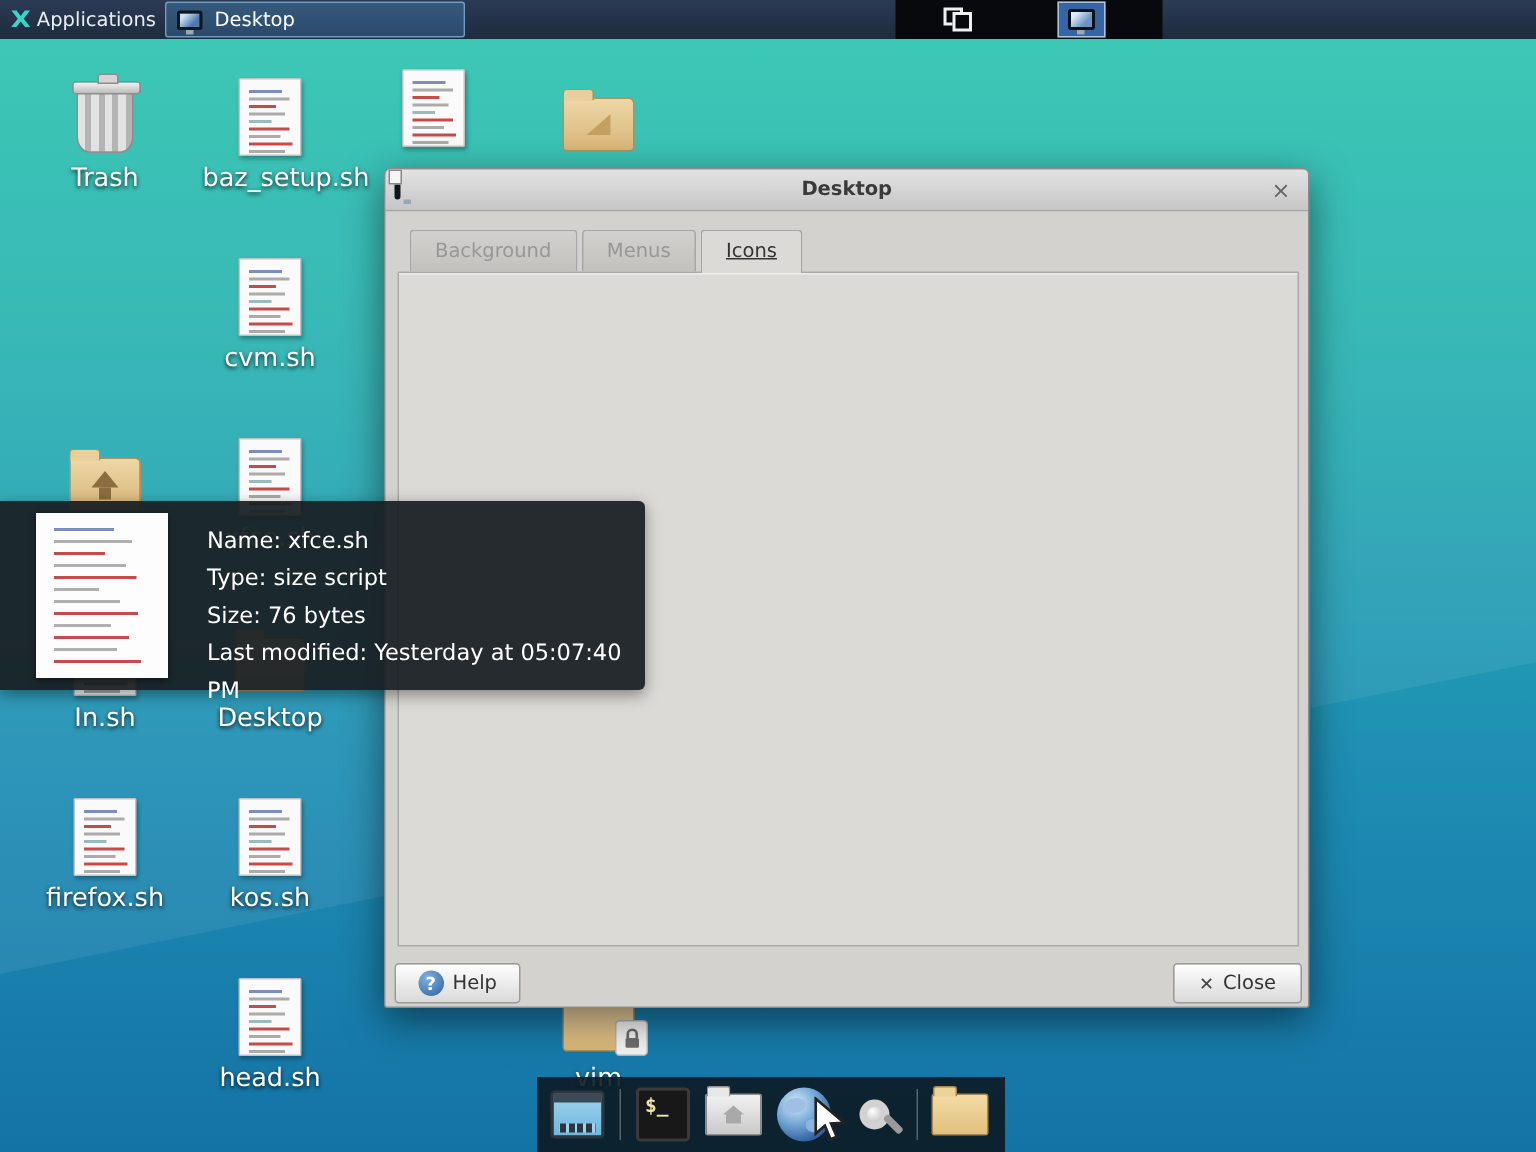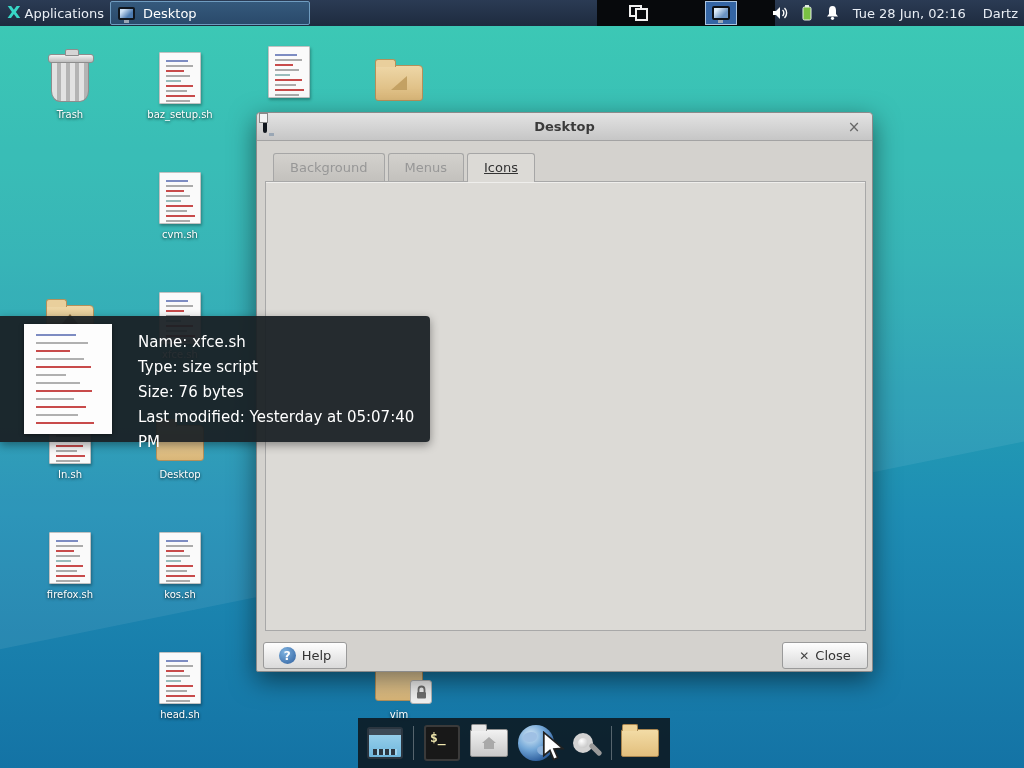--- a/index.html
+++ b/index.html
@@ -39,21 +39,21 @@
     border:1px solid #aac4e0; display:flex; align-items:center; justify-content:center; }
   .tray-monbtn .mini-monitor { border-color:#0d1014; background:linear-gradient(135deg,#dcebf8 20%,#6b93c2 70%); }
   .sysright { position:absolute; right:0; top:0; height:26px; display:flex; align-items:center; gap:13px; padding-right:6px; }
   .sysicon { display:flex; align-items:center; }
   .clock { font-size:13px; }
   .username { font-size:13px; margin-left:4px; }
 
   
   .ditem { position:absolute; width:90px; text-align:center; z-index:1; }
   .dicon { height:56px; display:flex; align-items:center; justify-content:center; }
-  .dlabel { margin-top:3px; color:#fff; font-size:10px; text-shadow:0 1px 3px rgba(0,0,0,.85); }
+  .dlabel { margin-top:3px; color:#fff; font-size:17px; text-shadow:0 1px 3px rgba(0,0,0,.85); }
   .p0{left:25px;top:50px}.p1{left:135px;top:50px}.p2{left:244px;top:44px}.p3{left:354px;top:50px}
   .p4{left:25px;top:170px}.p5{left:135px;top:170px}
   .p6{left:25px;top:290px}.p7{left:135px;top:290px}
   .p8{left:25px;top:410px}.p9{left:135px;top:410px}
   .p10{left:25px;top:530px}.p11{left:135px;top:530px}
   .p12{left:25px;top:650px}.p13{left:135px;top:650px}.p14{left:244px;top:650px}.p15{left:354px;top:650px}
 
   .pg { width:42px; height:52px; background:#fafafa; border:1px solid #c2c2c2; border-radius:1px;
     box-shadow:1px 2px 3px rgba(0,0,0,.3); position:relative;
     background-image:
@@ -87,21 +87,21 @@
   .folder::before { content:""; position:absolute; top:-7px; left:-1px; width:19px; height:7px;
     background:#e9cf9c; border:1px solid #b3905a; border-bottom:none; border-radius:3px 3px 0 0; }
   .emb-arrow { width:0; height:0; border-left:9px solid transparent; border-right:9px solid transparent;
     border-bottom:11px solid #8b6d3f; position:relative; top:-4px; }
   .emb-arrow::after { content:""; position:absolute; left:-4px; top:11px; width:8px; height:8px; background:#8b6d3f; }
   .emb-tri { width:0; height:0; border-left:16px solid transparent; border-bottom:14px solid #c3a163; position:relative; }
   .badge-lock { position:absolute; right:-10px; bottom:-4px; width:22px; height:24px; background:#f2f2f2;
     border:1px solid #b5b5b5; border-radius:3px; display:flex; align-items:center; justify-content:center; }
 
   
-  .tooltip { position:absolute; left:0; top:316px; width:430px; height:126px; z-index:20;
+  .tooltip { position:absolute; left:0; top:334px; width:430px; height:126px; z-index:20;
     background:rgba(26,32,36,.94); border-radius:0 4px 4px 0; box-shadow:0 3px 10px rgba(0,0,0,.4);
     display:flex; align-items:center; }
   .tt-thumb { position:absolute; left:24px; top:8px; width:88px; height:110px; background:#fdfdfd;
     box-shadow:0 1px 4px rgba(0,0,0,.5);
     background-image:
       linear-gradient(#7d8cc2,#7d8cc2),linear-gradient(#b0b0b0,#b0b0b0),linear-gradient(#c84b4b,#c84b4b),
       linear-gradient(#b0b0b0,#b0b0b0),linear-gradient(#c84b4b,#c84b4b),linear-gradient(#b0b0b0,#b0b0b0),
       linear-gradient(#b0b0b0,#b0b0b0),linear-gradient(#c84b4b,#c84b4b),linear-gradient(#b0b0b0,#b0b0b0),
       linear-gradient(#c84b4b,#c84b4b),linear-gradient(#b0b0b0,#b0b0b0),linear-gradient(#c84b4b,#c84b4b);
     background-repeat:no-repeat;
@@ -455,37 +455,15 @@
     </div>
     <div class="tray-black">
       <span class="winswitch">
           <i></i>
           <i></i>
         </span>
       <span class="tray-monbtn">
           <span class="mini-monitor" style="width:18px;height:14px;"></span>
         </span>
     </div>
-    <div class="sysright">
-      <span class="sysicon">
-        <svg width="17" height="14" viewBox="0 0 17 14">
-            <path d="M1 5 H4 L8 1 V13 L4 9 H1 Z" fill="#fff"></path>
-            <path d="M10.5 4 A4 4 0 0 1 10.5 10 M12.5 2 A7 7 0 0 1 12.5 12" stroke="#fff" stroke-width="1.4" fill="none"></path>
-          </svg>
-      </span>
-      <span class="sysicon">
-        <svg width="10" height="16" viewBox="0 0 10 16">
-            <rect x="3" y="0" width="4" height="2" fill="#dfe8df"></rect>
-            <rect x="1" y="2" width="8" height="13" rx="1.5" fill="#7ac143" stroke="#e8f2e8" stroke-width="1"></rect>
-          </svg>
-      </span>
-      <span class="sysicon">
-        <svg width="15" height="16" viewBox="0 0 15 16">
-            <path d="M7.5 1 C4.8 1 4 3 4 5.5 L4 9 L2 11.5 H13 L11 9 L11 5.5 C11 3 10.2 1 7.5 1 Z" fill="#fff"></path>
-            <circle cx="7.5" cy="13.3" r="1.6" fill="#fff"></circle>
-          </svg>
-      </span>
-      <span class="clock">Tue 28 Jun, 02:16</span>
-      <span class="username">Dartz</span>
-    </div>
   </div>
 
 </div>
 
 </body></html>

